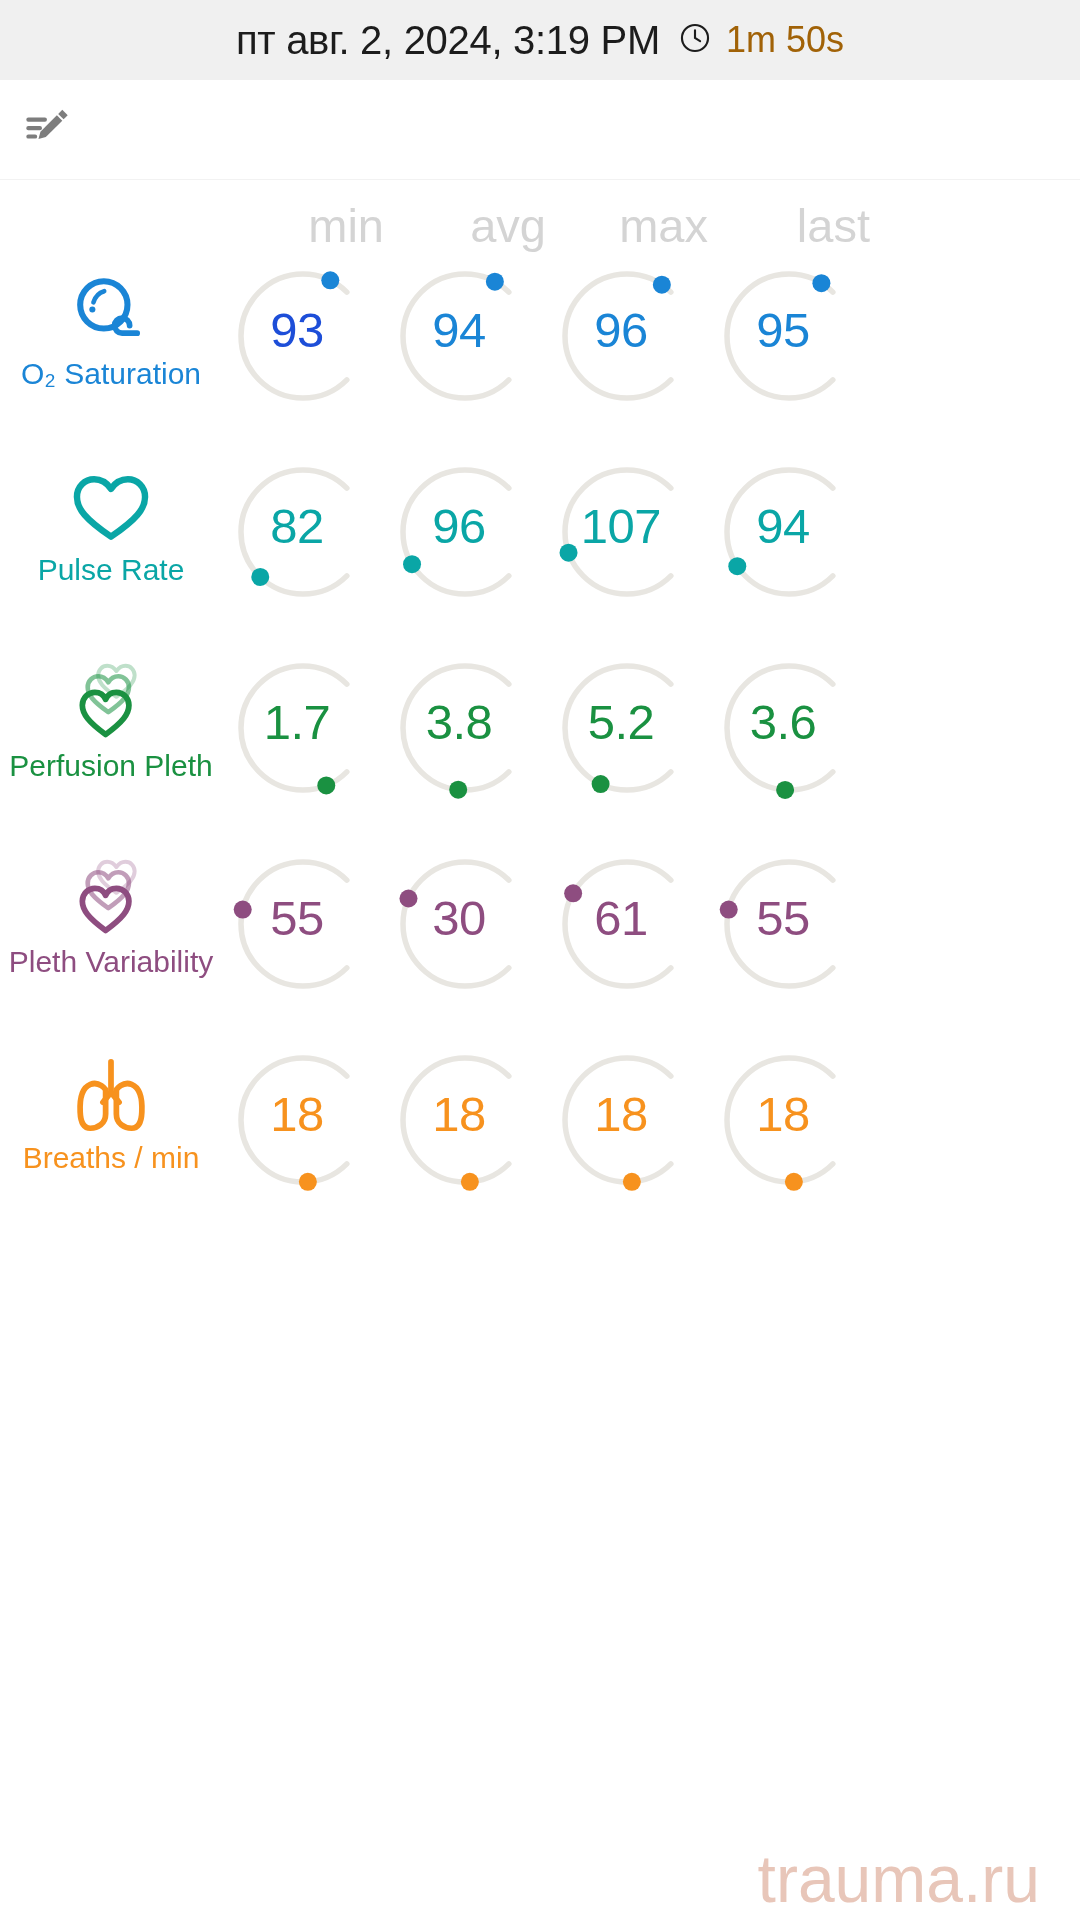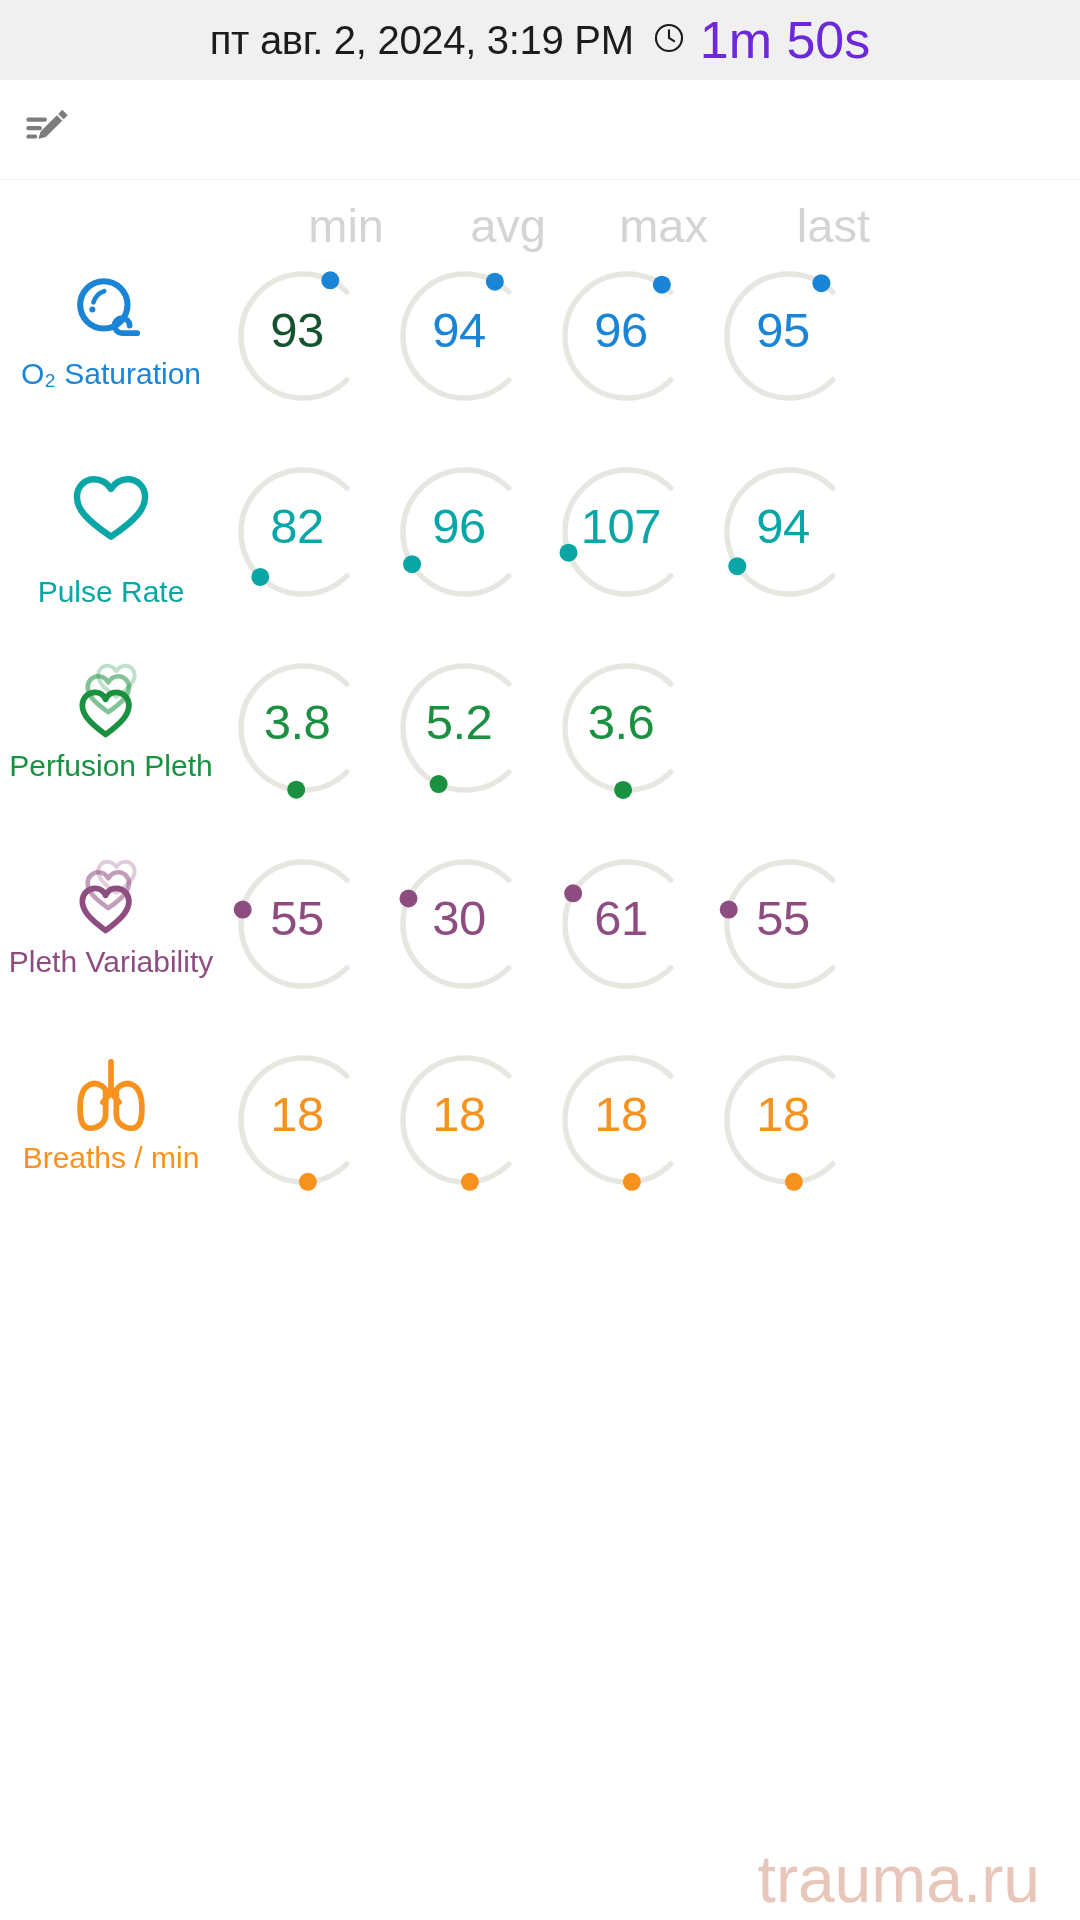--- a/index.html
+++ b/index.html
@@ -29,22 +29,22 @@
     color: #1c1c1c;
     letter-spacing: -0.3px;
     white-space: nowrap;
   }
   .header-clock {
     display: inline-block;
     margin: 0 14px 0 18px;
     vertical-align: -2px;
   }
   .header-duration {
-    font-size: 52px;
-    color: #6d28d9;
+    font-size: 36px;
+    color: #a16207;
     white-space: nowrap;
   }
 
   
   .toolbar {
     height: 100px;
     position: relative;
     border-bottom: 1px solid #f2f2f2;
     box-sizing: border-box;
   }
@@ -194,21 +194,21 @@
           </svg></div>
         <div class="vital-label" style="color: rgb(26, 133, 214);">O₂ Saturation</div>
       </div>
       <div class="gauge-cell">
         <div class="gauge">
           <svg viewBox="0 0 150 150">
             <path d="M 118.84 118.84 A 62 62 0 1 1 118.84 31.16" fill="none" stroke="#e8e6e1" stroke-width="5.5" stroke-linecap="round"></path>
             <circle cx="102.28" cy="19.32" r="9" fill="#1a85d6"></circle>
           </svg>
         </div>
-        <div class="gauge-value" style="color: #14532d;">93</div>
+        <div class="gauge-value" style="color: #1d4ed8;">93</div>
       </div>
       <div class="gauge-cell">
         <div class="gauge">
           <svg viewBox="0 0 150 150">
             <path d="M 118.84 118.84 A 62 62 0 1 1 118.84 31.16" fill="none" stroke="#e8e6e1" stroke-width="5.5" stroke-linecap="round"></path>
             <circle cx="104.87" cy="20.67" r="9" fill="#1a85d6"></circle>
           </svg>
         </div>
         <div class="gauge-value" style="color: rgb(26, 133, 214);">94</div>
       </div>
@@ -229,21 +229,21 @@
           </svg>
         </div>
         <div class="gauge-value" style="color: rgb(26, 133, 214);">95</div>
       </div>
     </div>
     <div class="vital-row">
       <div class="vital-label-cell">
         <div class="vital-icon"><svg width="86" height="86" viewBox="0 0 48 48">
             <path d="M24 40 C10 30.5 5 24.5 5 17.8 C5 12.2 9.3 8 14.6 8 C18.3 8 21.7 10 24 13.3 C26.3 10 29.7 8 33.4 8 C38.7 8 43 12.2 43 17.8 C43 24.5 38 30.5 24 40 Z" fill="none" stroke="#0aa6a6" stroke-width="3.6" stroke-linejoin="round"></path>
           </svg></div>
-        <div class="vital-label" style="color: rgb(10, 166, 166); margin-top: 22px;">Pulse Rate</div>
+        <div class="vital-label" style="color: rgb(10, 166, 166);">Pulse Rate</div>
       </div>
       <div class="gauge-cell">
         <div class="gauge">
           <svg viewBox="0 0 150 150">
             <path d="M 118.84 118.84 A 62 62 0 1 1 118.84 31.16" fill="none" stroke="#e8e6e1" stroke-width="5.5" stroke-linecap="round"></path>
             <circle cx="32.27" cy="119.93" r="9" fill="#0aa6a6"></circle>
           </svg>
         </div>
         <div class="gauge-value" style="color: rgb(10, 166, 166);">82</div>
       </div>
@@ -276,20 +276,29 @@
       </div>
     </div>
     <div class="vital-row">
       <div class="vital-label-cell">
         <div class="vital-icon"><svg width="86" height="86" viewBox="0 0 48 48">
             <path d="M27 20 C19.5 14.8 16.8 11.6 16.8 8 C16.8 5 19.1 2.7 21.9 2.7 C23.9 2.7 25.7 3.8 27 5.6 C28.3 3.8 30.1 2.7 32.1 2.7 C34.9 2.7 37.2 5 37.2 8 C37.2 11.6 34.5 14.8 27 20 Z" fill="none" stroke="#1a9141" stroke-width="2.2" stroke-linejoin="round" opacity="0.28"></path>
             <path d="M22.5 28.5 C14 22.5 11 18.8 11 14.6 C11 11.1 13.7 8.5 16.9 8.5 C19.2 8.5 21.2 9.8 22.5 11.9 C23.8 9.8 25.8 8.5 28.1 8.5 C31.3 8.5 34 11.1 34 14.6 C34 18.8 31 22.5 22.5 28.5 Z" fill="none" stroke="#1a9141" stroke-width="2.6" stroke-linejoin="round" opacity="0.55"></path>
             <path d="M21 41 C11.5 34 8 29.6 8 24.7 C8 20.6 11.2 17.5 15 17.5 C17.7 17.5 20 19 21 21.4 C22 19 24.3 17.5 27 17.5 C30.8 17.5 34 20.6 34 24.7 C34 29.6 30.5 34 21 41 Z" fill="none" stroke="#1a9141" stroke-width="3.2" stroke-linejoin="round"></path>
           </svg></div>
         <div class="vital-label" style="color: rgb(26, 145, 65);">Perfusion Pleth</div>
+      </div>
+      <div class="gauge-cell">
+        <div class="gauge">
+          <svg viewBox="0 0 150 150">
+            <path d="M 118.84 118.84 A 62 62 0 1 1 118.84 31.16" fill="none" stroke="#e8e6e1" stroke-width="5.5" stroke-linecap="round"></path>
+            <circle cx="98.28" cy="132.47" r="9" fill="#1a9141"></circle>
+          </svg>
+        </div>
+        <div class="gauge-value" style="color: rgb(26, 145, 65);">1.7</div>
       </div>
       <div class="gauge-cell">
         <div class="gauge">
           <svg viewBox="0 0 150 150">
             <path d="M 118.84 118.84 A 62 62 0 1 1 118.84 31.16" fill="none" stroke="#e8e6e1" stroke-width="5.5" stroke-linecap="round"></path>
             <circle cx="68.20" cy="136.63" r="9" fill="#1a9141"></circle>
           </svg>
         </div>
         <div class="gauge-value" style="color: rgb(26, 145, 65);">3.8</div>
       </div>

